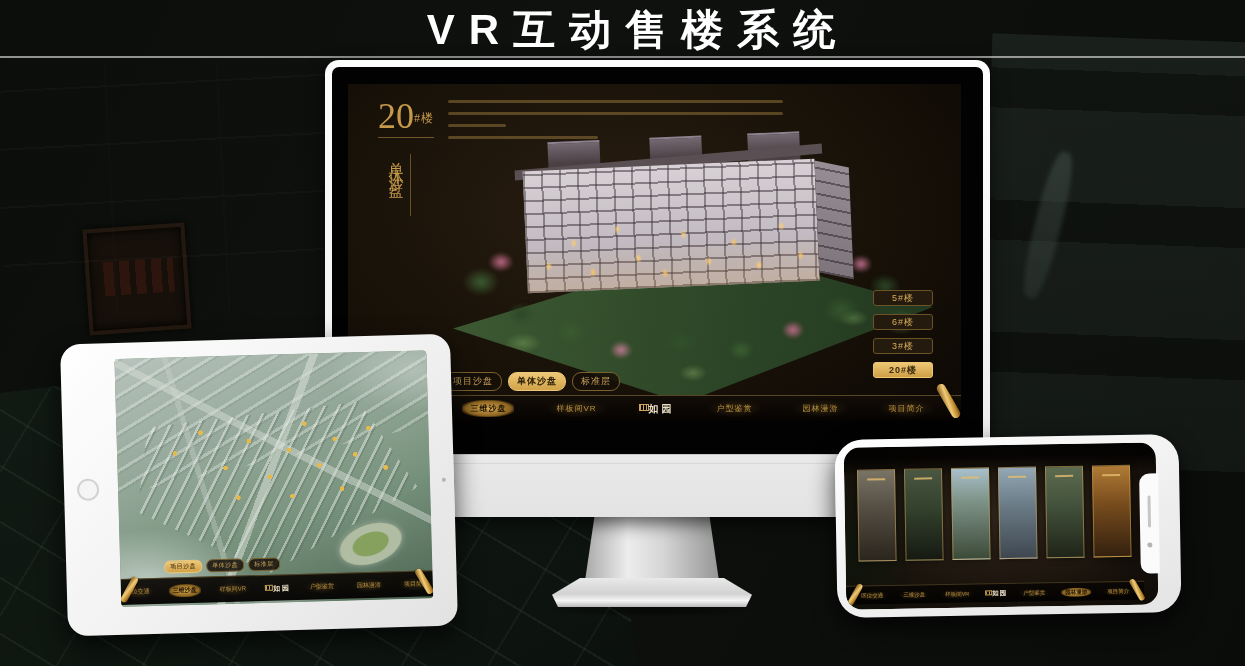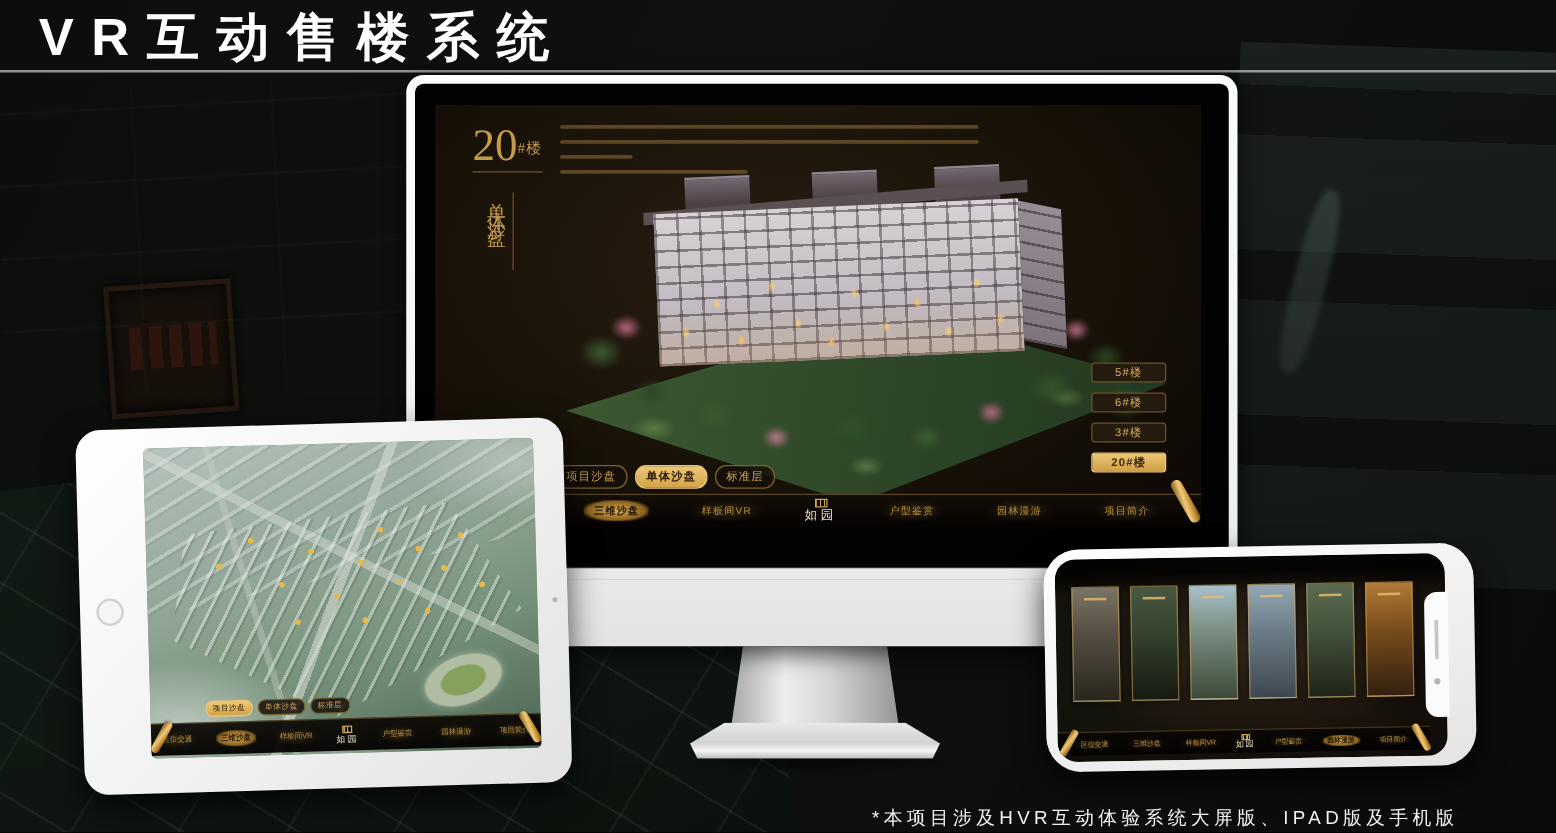--- a/index.html
+++ b/index.html
@@ -32,21 +32,21 @@
     opacity:.55; }
   .bg-faintrows { position:absolute; left:0; top:64px; width:340px; height:250px; opacity:.12;
     background:
       repeating-linear-gradient(0deg, transparent 0 56px, rgba(180,200,190,.25) 56px 58px),
       repeating-linear-gradient(90deg, transparent 0 110px, rgba(180,200,190,.12) 110px 112px);
     transform:rotate(-3deg); }
   .title-rule { position:absolute; left:0; top:56px; width:100%; height:2px;
     background:rgba(255,255,255,.55); }
 
   
-  .title { position:absolute; left:0; top:2px; width:100%; text-align:left;
+  .title { position:absolute; left:0; top:2px; width:100%; text-align:center;
     color:#fff; font-size:42px; font-weight:bold; letter-spacing:14px; z-index:6;padding-left:31px; }
   .footnote { position:absolute; right:78px; bottom:2px; color:#f2f2f2;
     font-size:15px; letter-spacing:3.5px; z-index:6; }
 
   
   .monitor { position:absolute; left:325px; top:60px; width:665px; height:457px; z-index:2;
     background:linear-gradient(180deg,#fdfdfd 0%,#f1f1f1 70%,#e3e3e3 100%);
     border-radius:14px 14px 6px 6px; box-shadow:0 6px 18px rgba(0,0,0,.65); }
   .m-screen { position:absolute; left:7px; top:7px; right:7px; height:388px;
     background:#020202; border-radius:7px 7px 0 0; overflow:hidden;
@@ -149,21 +149,21 @@
     color:#2e2008; border-color:#eec878; font-weight:bold; }
   .navbar { position:absolute; left:0; right:0; bottom:0; height:26px;
     display:flex; align-items:center; justify-content:center; gap:34px;
     background:linear-gradient(180deg,#130d07,#050302);
     border-top:1px solid rgba(210,170,90,.4); }
   .nav-item { position:relative; font-size:8px; letter-spacing:1px; color:#b8913f;
     padding:3px 8px; white-space:nowrap;
     background:radial-gradient(ellipse at center, rgba(90,65,25,.45), transparent 75%); }
   .nav-item.active { background:radial-gradient(ellipse at center,#d9ab52 0%,#8a621f 62%,transparent 78%);
     color:#1e1404; font-weight:bold; }
-  .nav-logo { display:flex; flex-direction:column; align-items:center; line-height:1; }
+  .nav-logo { display:flex; flex-direction:row; align-items:center; line-height:1;font-weight:bold; }
   .nav-logo .emblem { width:10px; height:7px; border:1px solid #caa45c; margin-bottom:2px;
     background:repeating-linear-gradient(90deg,#caa45c 0 1px, transparent 1px 3px); }
   .nav-logo .txt { color:#ece0c6; font-size:10px; letter-spacing:3px; }
   .roll { position:absolute; width:9px; height:38px; border-radius:5px; z-index:3;
     background:linear-gradient(100deg,#7a5414 0%,#f0cb79 45%,#c08a2e 75%,#5d3d10 100%);
     box-shadow:0 1px 3px rgba(0,0,0,.8); }
   .roll.r-right { right:8px; top:-14px; transform:rotate(-30deg); }
   .roll.r-left  { left:8px;  top:-14px; transform:rotate(30deg); }
 
   
@@ -276,21 +276,20 @@
 <div class="canvas">
 
   <div class="bg-map"></div>
   <div class="bg-right"></div>
   <div class="bg-river"></div>
   <div class="bg-plaque"></div>
   <div class="bg-faintrows"></div>
   <div class="title-rule"></div>
 
   <div class="title">VR互动售楼系统</div>
-  <div class="footnote">*本项目涉及HVR互动体验系统大屏版、IPAD版及手机版</div>
 
   <div class="stand-shadow"></div>
   <div class="stand-neck"></div>
   <div class="stand-base"></div>
 
   <div class="monitor">
     <div class="m-chinline"></div>
     <div class="m-screen">
       <div class="m-app">
 

